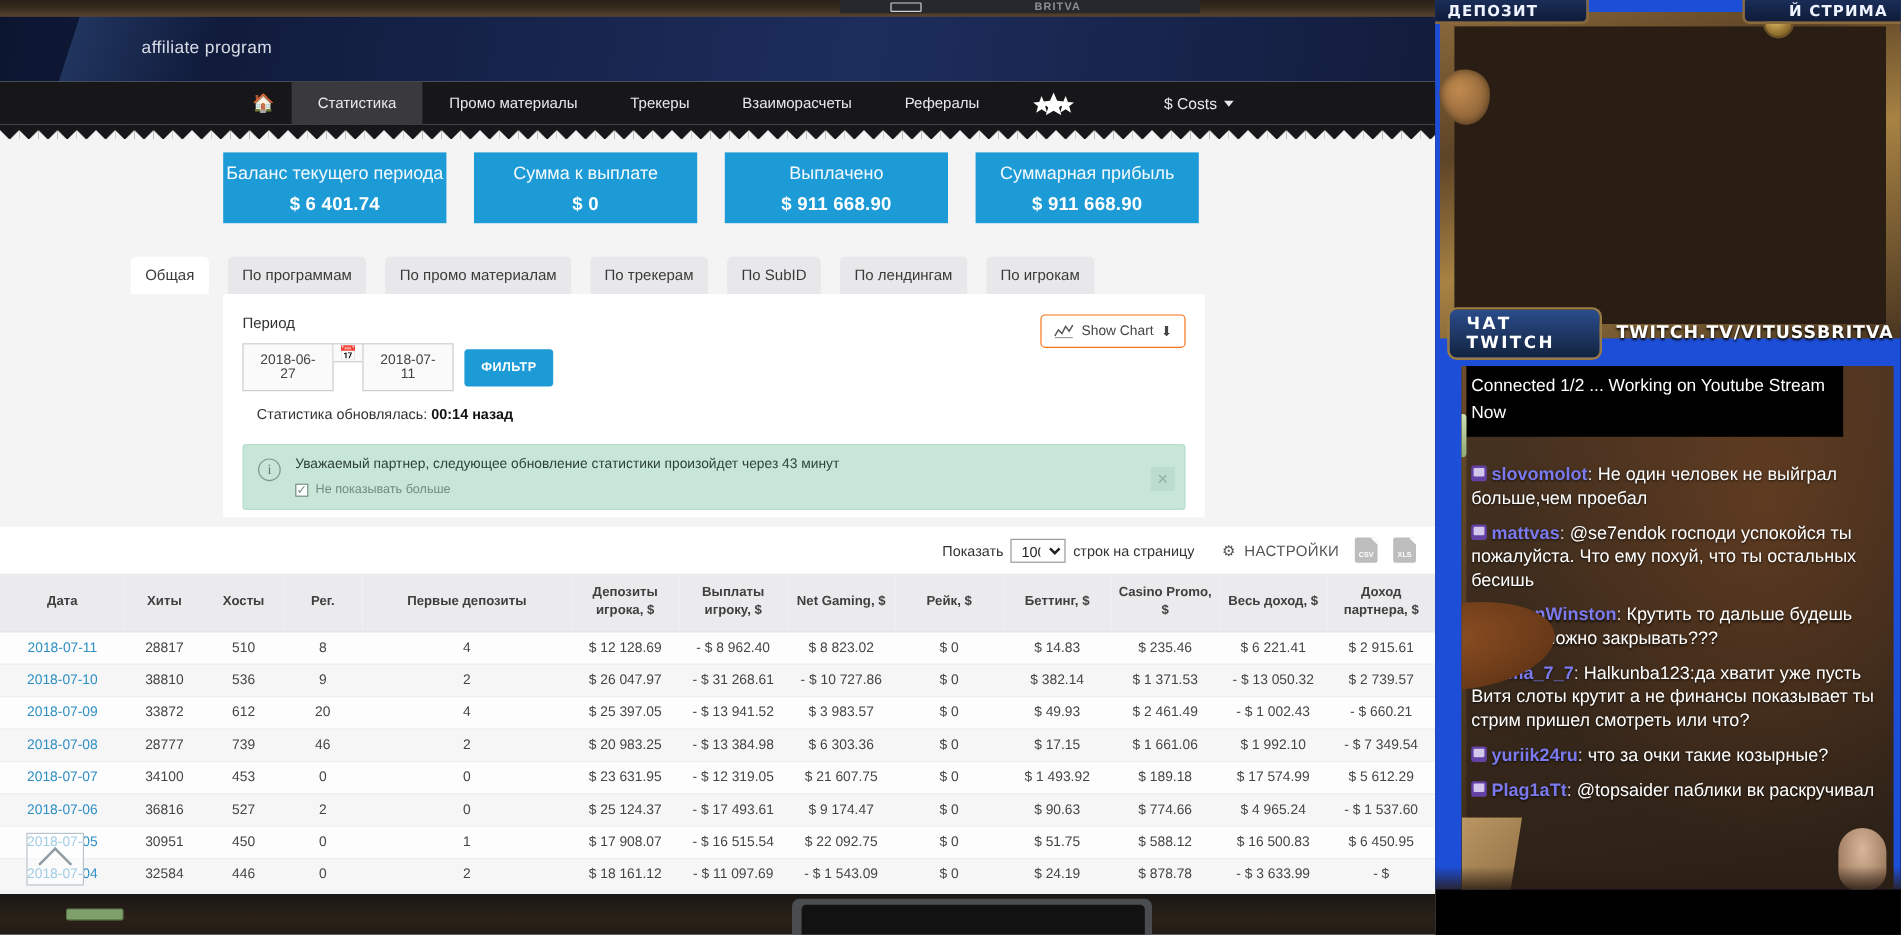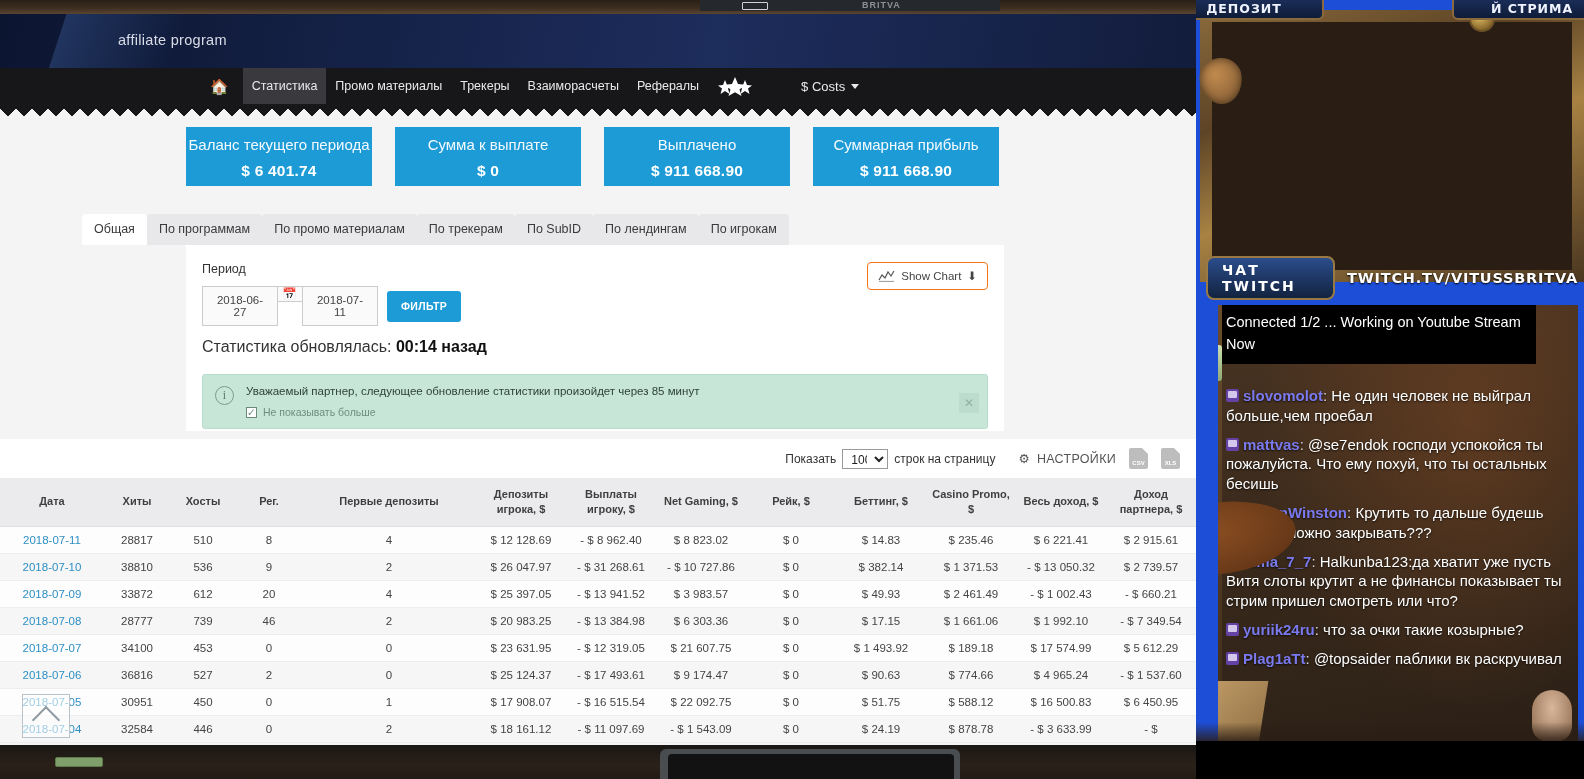--- a/index.html
+++ b/index.html
@@ -52,21 +52,21 @@
   }
 
   
   .navbar {
     position: absolute; left: 0; top: 68px; width: 1196px; height: 36px;
     background: #17171a;
   }
   .nav-items { display: flex; align-items: stretch; height: 36px; padding-left: 196px; }
   .nav-item {
     display: flex; align-items: center; justify-content: center;
-    padding: 0 9px; height: 36px;
+    padding: 0 22px; height: 36px;
     color: #e9e9ec; font-size: 12.5px; white-space: nowrap;
     cursor: pointer;
   }
   .nav-item.home { padding: 0 14px; }
   .nav-item.active { background: #3a3a3e; }
   .nav-item.costs { margin-left: 30px; font-size: 13px; }
   .caret-down {
     display:inline-block; margin-left:6px;
     width:0;height:0;border-left:4px solid transparent;border-right:4px solid transparent;
     border-top:5px solid #e9e9ec;
@@ -93,21 +93,21 @@
   
   .cards { display:flex; gap: 23px; padding-left: 186px; padding-top: 11px; }
   .card {
     width: 186px; height: 59px; background:#1d9bd7;
     color:#fff; text-align:center; padding-top:9px;
   }
   .card .lbl { font-size: 15px; opacity:.95; }
   .card .val { font-size: 15.5px; font-weight: bold; margin-top: 9px; letter-spacing:.2px;}
 
   
-  .tabs { display:flex; gap:0; padding-left:82px; margin-top:28px; }
+  .tabs { display:flex; gap:16px; padding-left:109px; margin-top:28px; }
   .tab {
     background:#e8e8ea; color:#3a3a3a; font-size:12.5px;
     padding: 8px 12px 9px; border-radius: 4px 4px 0 0; cursor:pointer; white-space:nowrap;
   }
   .tab.active { background:#fff; }
 
   
   .panel {
     margin-left: 186px; width: 818px; background:#fff;
     border-top: 1px solid #fff; padding: 16px 16px 0 16px;
@@ -124,21 +124,21 @@
   .cal-btn {
     border:1px solid #ccc; border-left:0; border-right:0; background:#fafafa;
     display:flex; align-items:center; justify-content:center; width:24px;
   }
   .cal-ico { font-size:12px; color:#555; }
   .filter-btn {
     background:#1d9bd7; color:#fff; font-weight:bold; font-size:10.5px;
     letter-spacing:.4px; border:0; padding: 0 14px; margin-left:9px;
     border-radius:3px; cursor:pointer; height:31px;
   }
-  .updated { font-size:16px; color:#333; margin-top:12px; }
+  .updated { font-size:12px; color:#333; margin-top:12px;margin-left:12px; }
   .updated b { color:#111; }
 
   .showchart {
     display:flex; align-items:center; gap:6px;
     border:1px solid #f97316; border-radius:4px; background:#fff;
     padding:6px 10px; font-size:11.5px; color:#444; cursor:pointer;
   }
 
   
   .alert {
@@ -498,21 +498,21 @@
               <line x1="1" y1="11.4" x2="16" y2="11.4" stroke="#999" stroke-width="1"></line>
             </svg>
             <span>Show Chart</span>
             <span>⬇</span>
           </div>
         </div>
 
         <div class="alert">
           <div class="info-circle">i</div>
           <div class="alert-body">
-            <div class="alert-text">Уважаемый партнер, следующее обновление статистики произойдет через 85 минут</div>
+            <div class="alert-text">Уважаемый партнер, следующее обновление статистики произойдет через 43 минут</div>
             <label class="alert-check">
               <span class="chk">✓</span>
               <span>Не показывать больше</span>
             </label>
           </div>
           <div class="alert-close">✕</div>
         </div>
       </div>
 
     </div>

